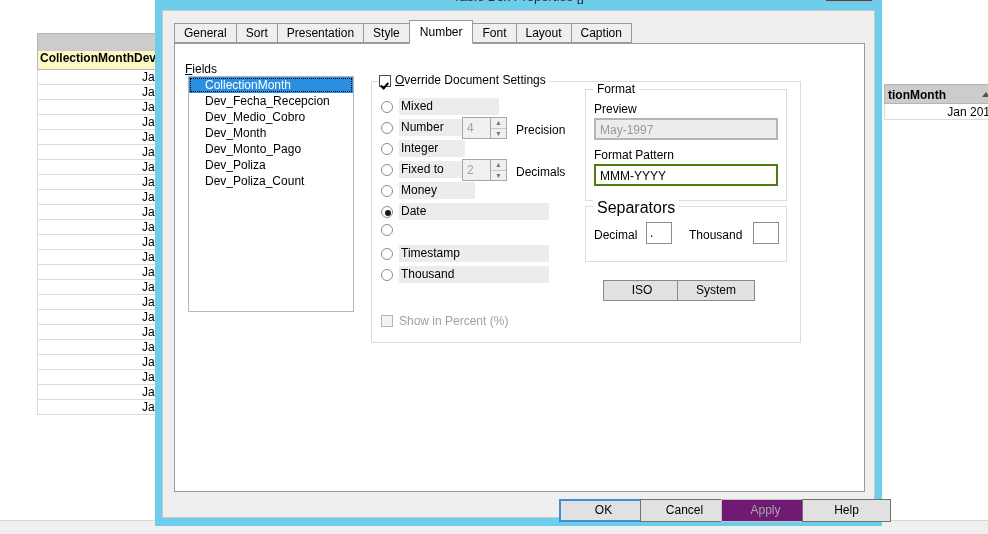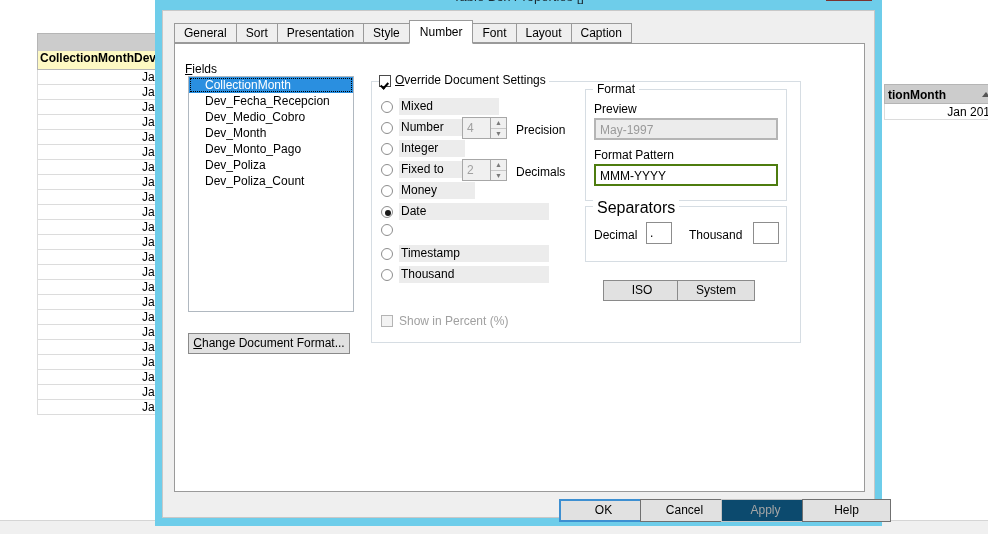--- a/index.html
+++ b/index.html
@@ -229,21 +229,21 @@
   }
 
   
   .btnbar { position: absolute; left: 0; top: 488px; width: 713px; height: 20px; }
   .dbtn {
     position: absolute; width: 89px; height: 23px; background: #e1e1e1;
     border: 1px solid #707070; font-size: 12px; text-align: center;
     line-height: 21px; top: 0;
   }
   .dbtn.focus { border: 2px solid #3d8fd1; line-height: 19px; }
-  .dbtn.disabled { color: #a6a6a6; border-color: #c4c4c4; background: #0c4a6e; }
+  .dbtn.disabled { color: #a6a6a6; border-color: #c4c4c4; background: #701a75; }
 </style>
 </head>
 <body>
 
 <div id="root">
 
   <div class="bg-sheet">
 
     <div class="bg-table">
       <div class="capbar"></div>
@@ -310,21 +310,20 @@
         <div class="lbl fields-label"><span class="u">F</span><span id="fields-rest">ields</span></div>
         <div class="fields-box" id="fields-box">
             <div class="field-item sel">CollectionMonth</div>
             <div class="field-item">Dev_Fecha_Recepcion</div>
             <div class="field-item">Dev_Medio_Cobro</div>
             <div class="field-item">Dev_Month</div>
             <div class="field-item">Dev_Monto_Pago</div>
             <div class="field-item">Dev_Poliza</div>
             <div class="field-item">Dev_Poliza_Count</div>
           </div>
-        <div class="chg-doc-btn"><span class="u">C</span><span id="chg-rest">hange Document Format...</span></div>
 
         <div class="ov-group"></div>
         <div class="ov-legend">
           <span class="cb checked"></span>
           <span><span class="u">O</span><span id="ov-rest">verride Document Settings</span></span>
         </div>
 
         <div class="radio-row" style="left:206px; top:54px;">
           <span class="rbtn"></span>
           <span class="rlabel mid">Mixed</span>

